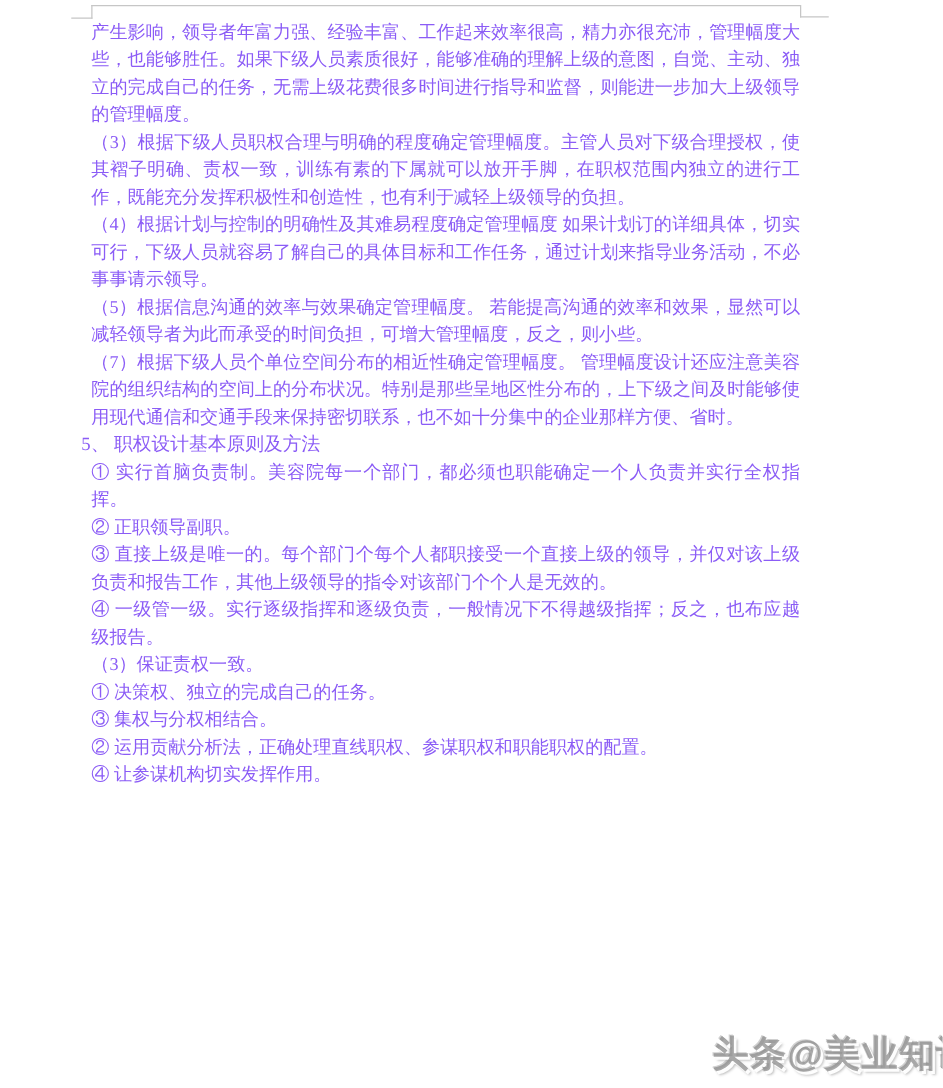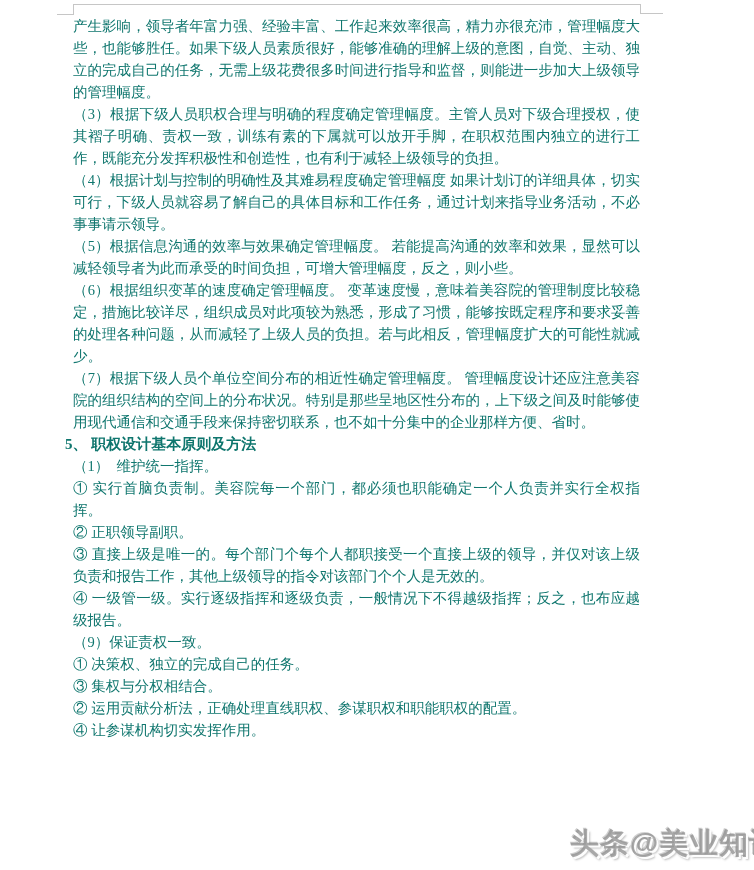--- a/index.html
+++ b/index.html
@@ -23,32 +23,32 @@
   .bmark.left-vert  { left: 73px;  top: 4px;  width: 1px;   height: 11px; }
   .bmark.left-tick  { left: 57px;  top: 14px; width: 17px;  height: 1px; }
   .bmark.right-vert { left: 640px; top: 4px;  width: 1px;   height: 10px; }
   .bmark.right-tick { left: 640px; top: 13px; width: 23px;  height: 1px; }
 
   .page {
     position: absolute;
     left: 73px;
     top: 15px;
     width: 567px;
-    color: #0f766e;
+    color: #8b5cf6;
     font-size: 14.5px;
     line-height: 22px;
     text-align: justify;
   }
   .page p {
     margin: 0;
     white-space: pre-wrap;
   }
   .page p.gap { }
   .page p.bold {
-    font-weight: bold;
+    font-weight: normal;
     font-size: 15px;
     margin-left: -8px;
   }
 
   .watermark {
     position: absolute;
     left: 570px;
     top: 824px;
     white-space: nowrap;
     font-family: "Liberation Sans", "DejaVu Sans", sans-serif;
@@ -70,31 +70,29 @@
 <div class="bmark left-vert"></div>
 <div class="bmark left-tick"></div>
 <div class="bmark right-vert"></div>
 <div class="bmark right-tick"></div>
 
 <div class="page">
   <p>产生影响，领导者年富力强、经验丰富、工作起来效率很高，精力亦很充沛，管理幅度大些，也能够胜任。如果下级人员素质很好，能够准确的理解上级的意图，自觉、主动、独立的完成自己的任务，无需上级花费很多时间进行指导和监督，则能进一步加大上级领导的管理幅度。</p>
   <p class="gap">（3）根据下级人员职权合理与明确的程度确定管理幅度。主管人员对下级合理授权，使其褶子明确、责权一致，训练有素的下属就可以放开手脚，在职权范围内独立的进行工作，既能充分发挥积极性和创造性，也有利于减轻上级领导的负担。</p>
   <p class="gap">（4）根据计划与控制的明确性及其难易程度确定管理幅度 如果计划订的详细具体，切实可行，下级人员就容易了解自己的具体目标和工作任务，通过计划来指导业务活动，不必事事请示领导。</p>
   <p class="gap">（5）根据信息沟通的效率与效果确定管理幅度。 若能提高沟通的效率和效果，显然可以减轻领导者为此而承受的时间负担，可增大管理幅度，反之，则小些。</p>
-  <p>（6）根据组织变革的速度确定管理幅度。 变革速度慢，意味着美容院的管理制度比较稳定，措施比较详尽，组织成员对此项较为熟悉，形成了习惯，能够按既定程序和要求妥善的处理各种问题，从而减轻了上级人员的负担。若与此相反，管理幅度扩大的可能性就减少。</p>
   <p class="gap">（7）根据下级人员个单位空间分布的相近性确定管理幅度。 管理幅度设计还应注意美容院的组织结构的空间上的分布状况。特别是那些呈地区性分布的，上下级之间及时能够使用现代通信和交通手段来保持密切联系，也不如十分集中的企业那样方便、省时。</p>
 
   <p class="gap bold">5、 职权设计基本原则及方法</p>
-  <p>（1）  维护统一指挥。</p>
   <p>① 实行首脑负责制。美容院每一个部门，都必须也职能确定一个人负责并实行全权指挥。</p>
   <p>② 正职领导副职。</p>
   <p>③ 直接上级是唯一的。每个部门个每个人都职接受一个直接上级的领导，并仅对该上级负责和报告工作，其他上级领导的指令对该部门个个人是无效的。</p>
   <p>④ 一级管一级。实行逐级指挥和逐级负责，一般情况下不得越级指挥；反之，也布应越级报告。</p>
 
-  <p class="gap">（9）保证责权一致。</p>
+  <p class="gap">（3）保证责权一致。</p>
   <p>① 决策权、独立的完成自己的任务。</p>
   <p>③ 集权与分权相结合。</p>
   <p>② 运用贡献分析法，正确处理直线职权、参谋职权和职能职权的配置。</p>
   <p>④ 让参谋机构切实发挥作用。</p>
 
 </div>
 
 <div class="watermark">头条@美业知识圈</div>
 
 </body></html>

